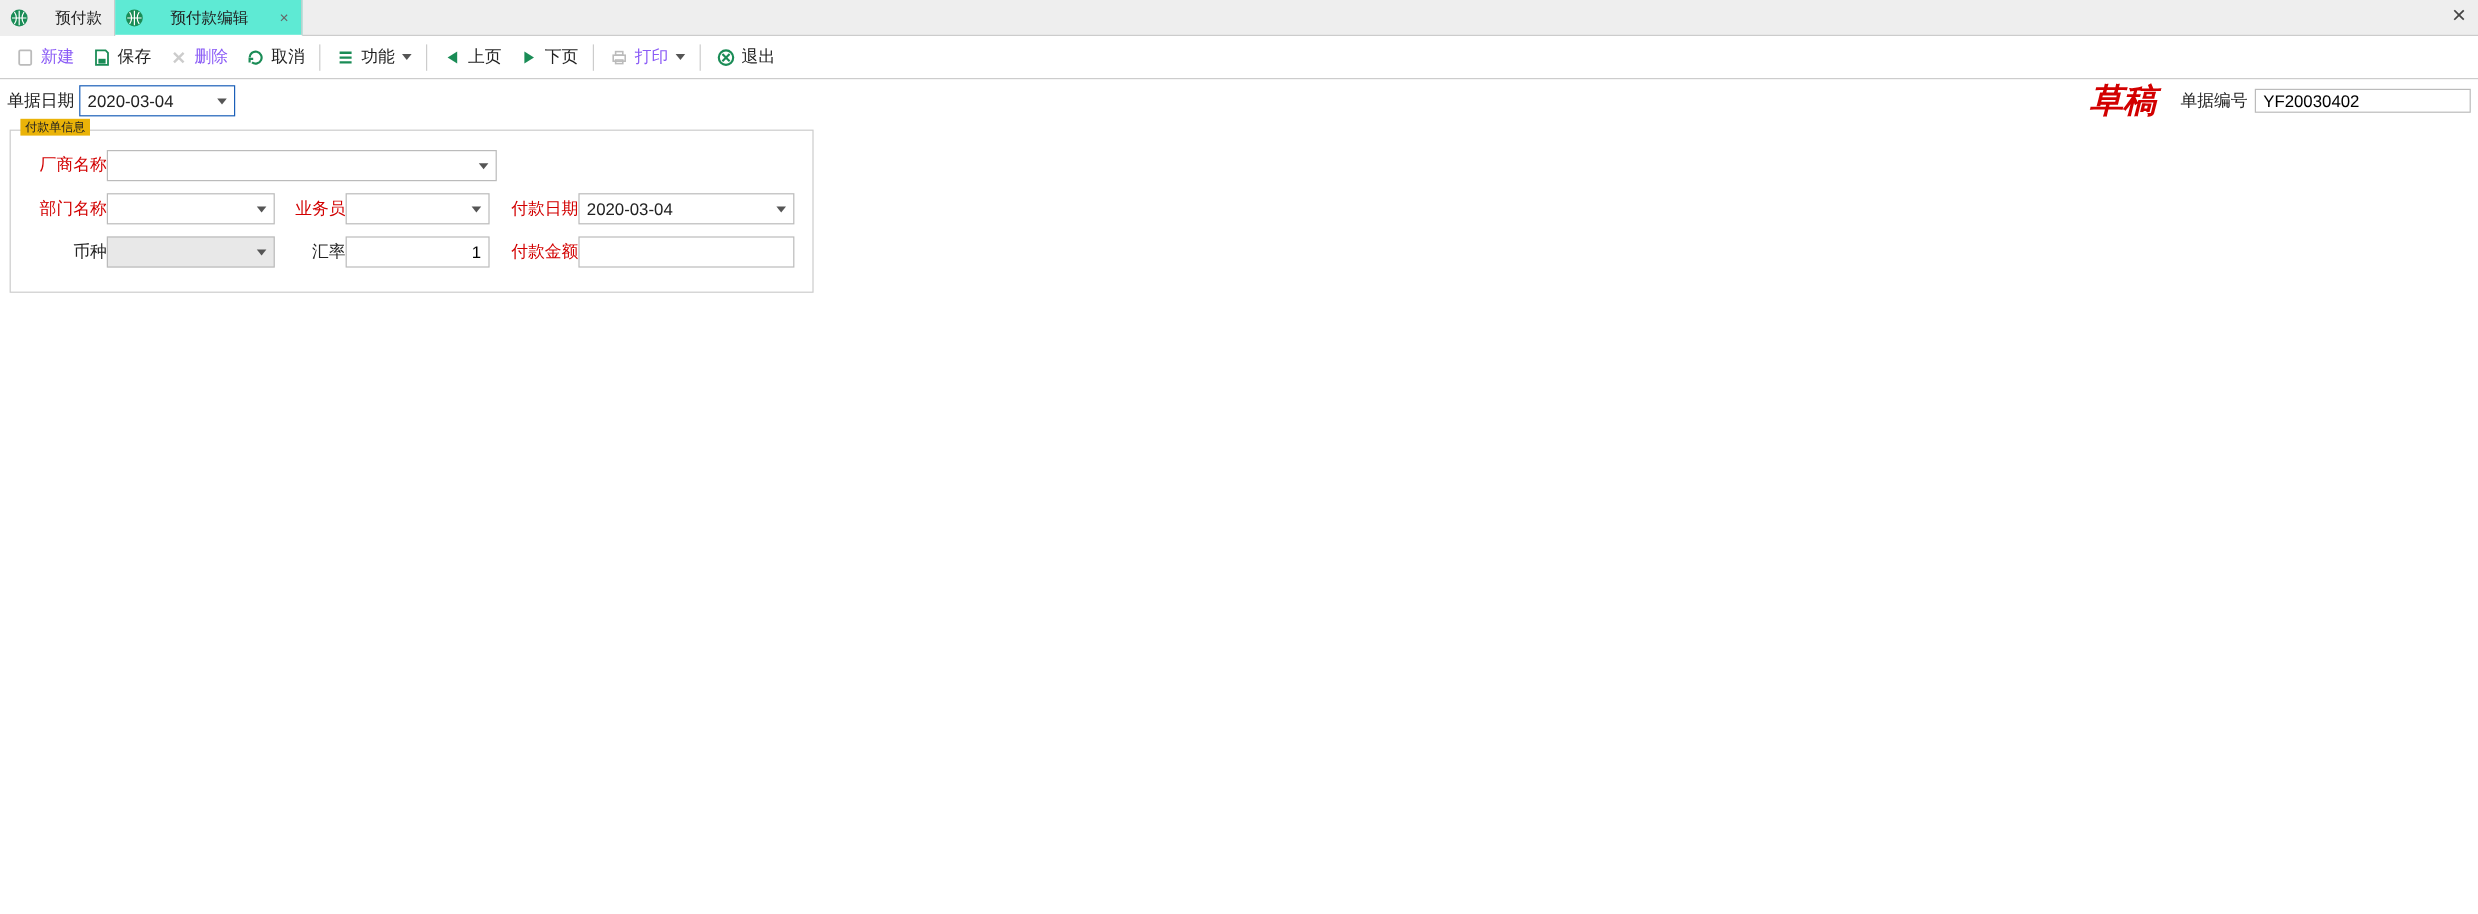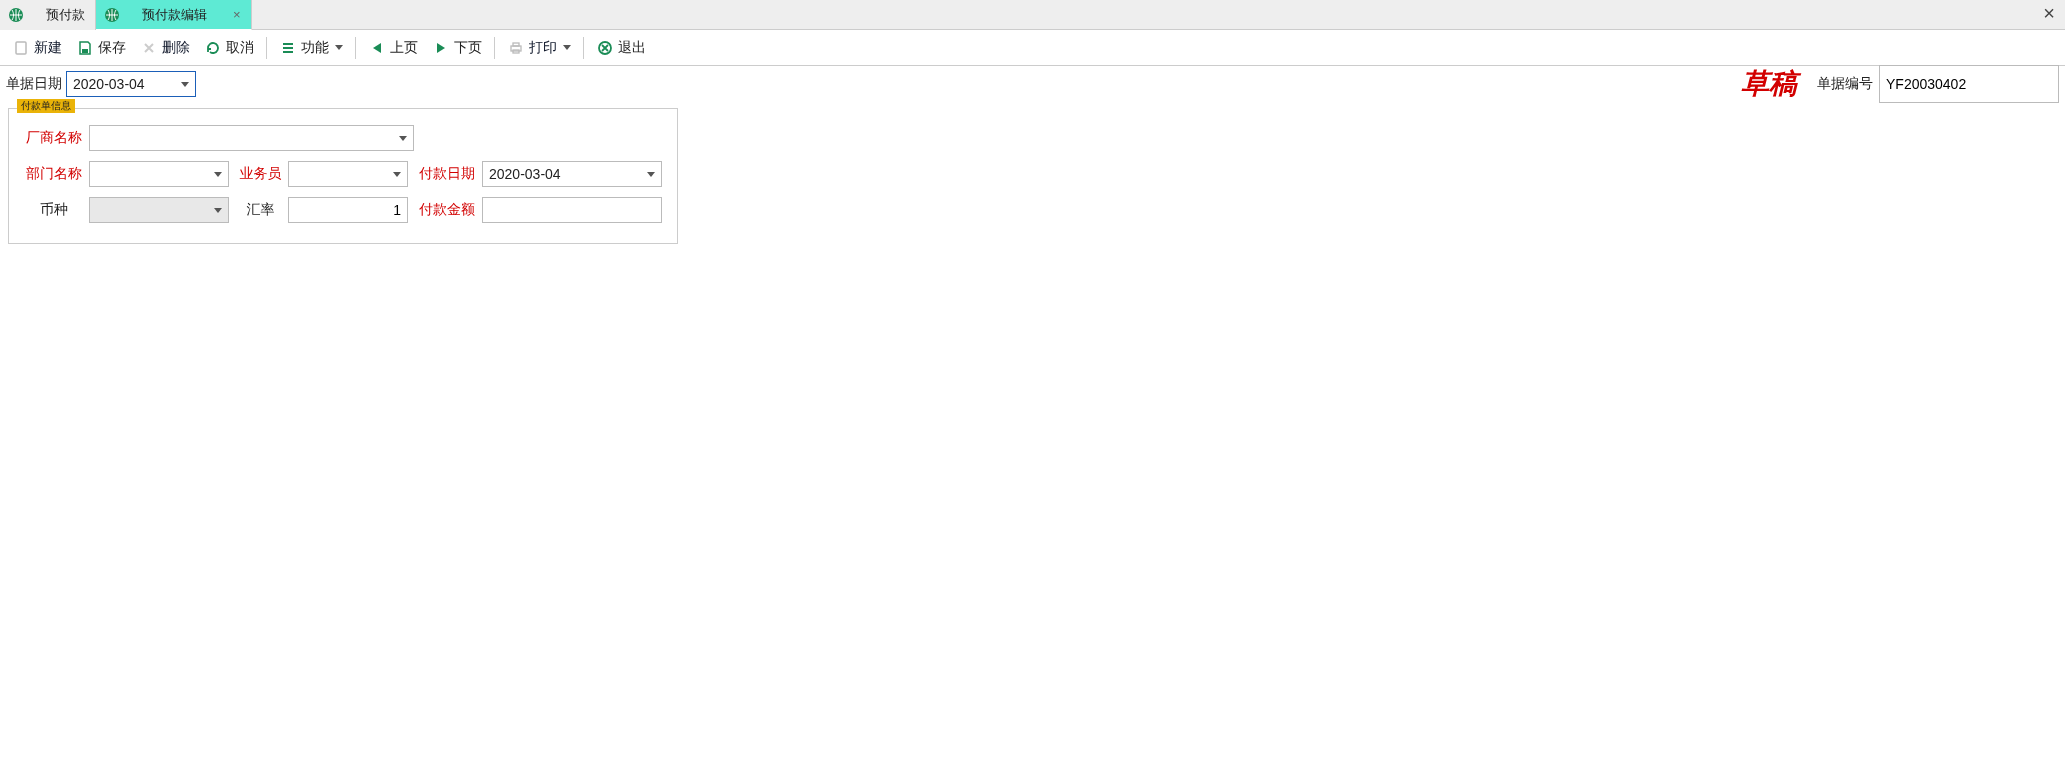--- a/index.html
+++ b/index.html
@@ -60,21 +60,21 @@
   }
   .tbtn {
     display: flex;
     align-items: center;
     gap: 4px;
     padding: 3px 6px;
     cursor: pointer;
     color: #222;
     font-size: 14px;
   }
-  .tbtn.disabled { color: #0f172a; cursor: default; }
+  .tbtn.disabled { color: #8b5cf6; cursor: default; }
   .tbtn .ticon { width: 18px; height: 18px; display: inline-flex; align-items: center; justify-content: center; }
   .tsep {
     width: 1px; height: 22px; background: #ccc; margin: 0 4px;
   }
   .dd-arrow {
     width: 0; height: 0;
     border-left: 4px solid transparent;
     border-right: 4px solid transparent;
     border-top: 5px solid #555;
     margin-left: 2px;
@@ -98,42 +98,42 @@
     margin-left: auto;
     font-family: "KaiTi","STKaiti",serif;
     font-size: 28px;
     font-style: italic;
     font-weight: bold;
     color: #d20000;
     padding-right: 20px;
   }
   .doc-no-label { font-size: 14px; margin-right: 6px; }
   .doc-no-input {
-    height: 38px; width: 180px; border: 1px solid #bbb;
+    height: 20px; width: 180px; border: 1px solid #bbb;
     padding: 0 6px; font-size: 14px; background: #fff;
   }
 
   
   .fs {
     margin: 6px 8px 0 8px;
     border: 1px solid #ccc;
     padding: 16px 10px 10px 10px;
     width: 670px;
     position: relative;
   }
   .fs-legend {
     position: absolute; top: -10px; left: 8px;
     background: #eab308; padding: 0 4px; font-size: 10px;
   }
 
   .form-row {
     display: flex; align-items: center; margin-bottom: 10px;
   }
   .flabel {
-    width: 70px; text-align: center; font-size: 14px; color: #222;
+    width: 70px; text-align: right; font-size: 14px; color: #222;
     flex-shrink: 0;
   }
   .flabel.req { color: #d20000; }
   .flabel.narrow { width: 55px; }
   .flabel.narrow2 { width: 70px; }
 
   .combo, .txt {
     height: 26px; border: 1px solid #bbb; background: #fff;
     display: inline-flex; align-items: center; padding: 0 6px;
     font-size: 14px; justify-content: space-between;

